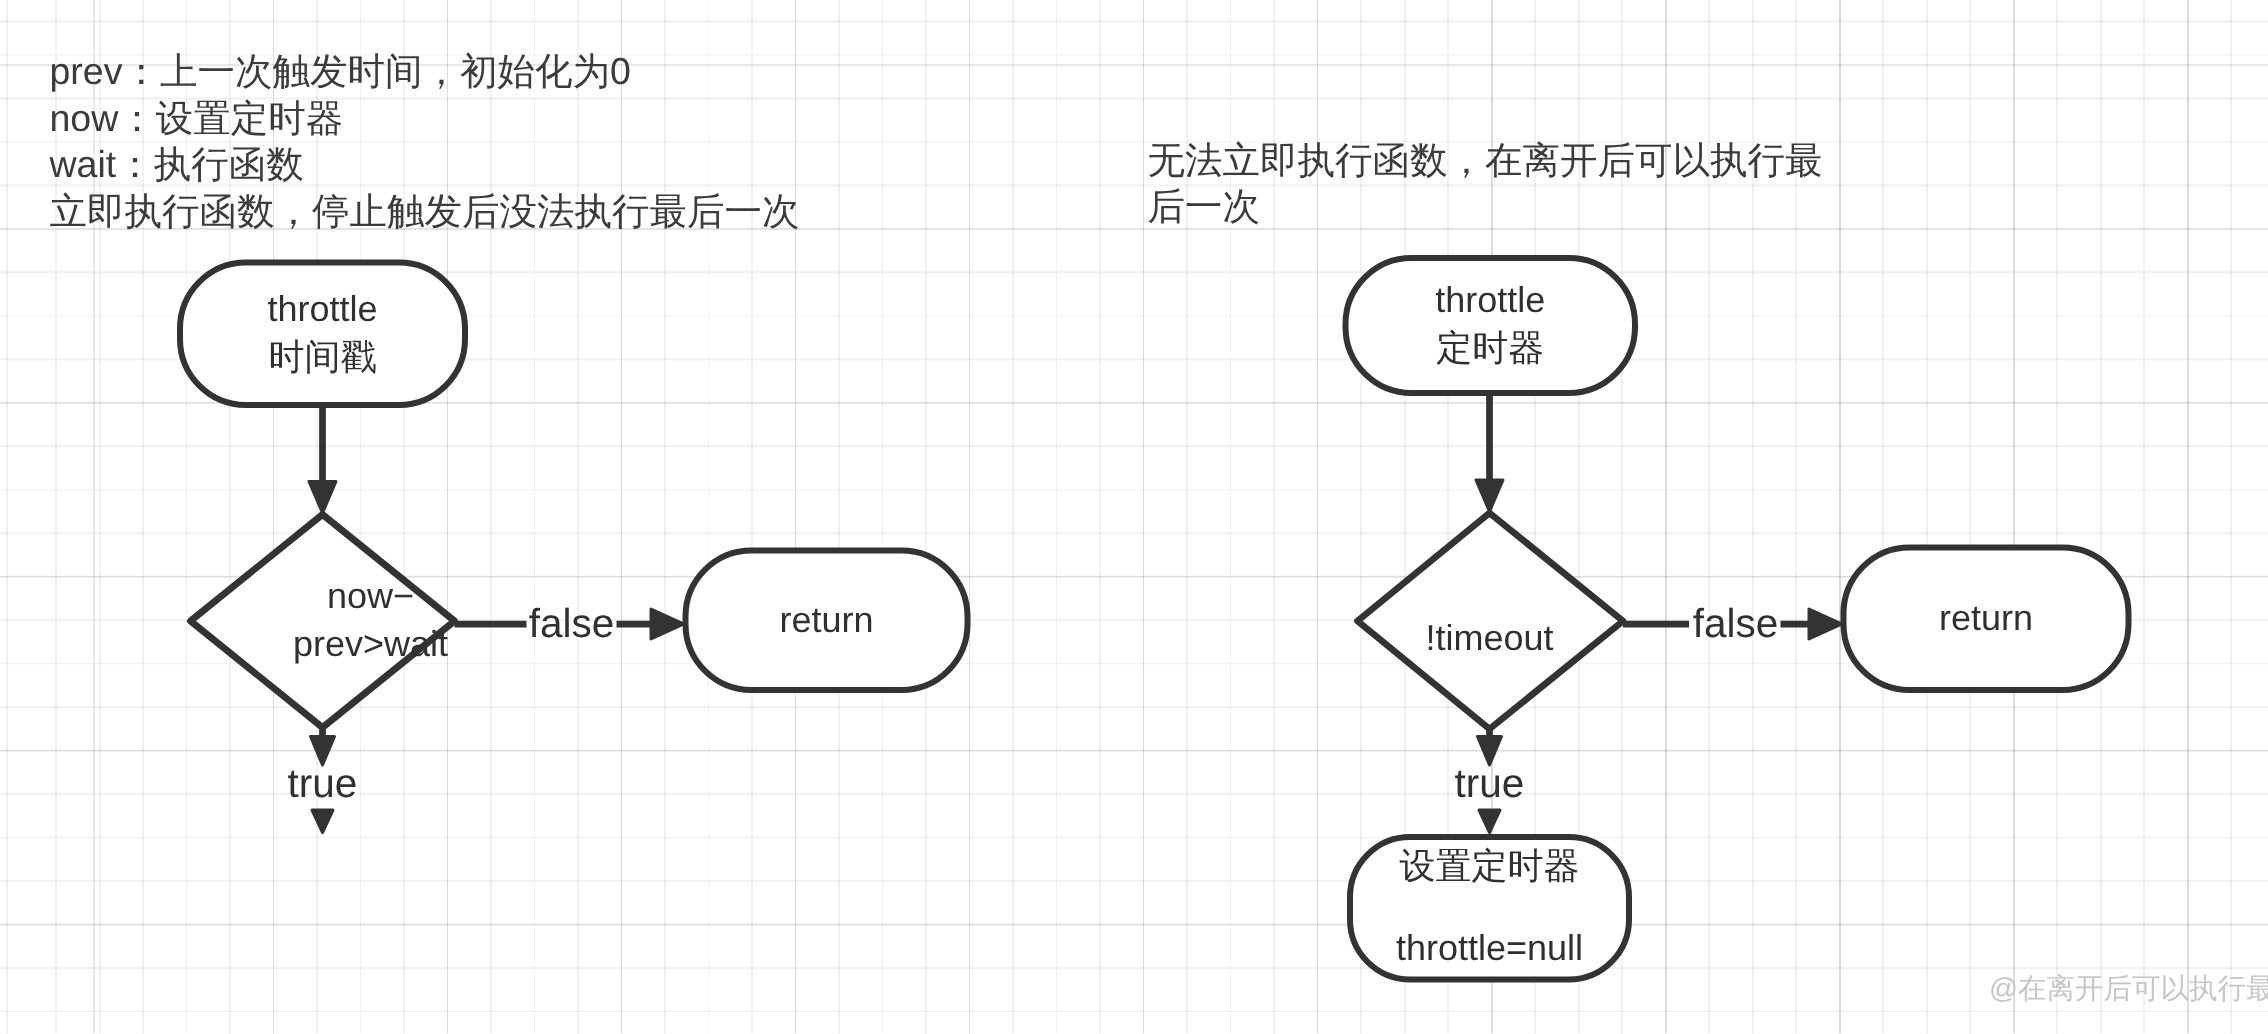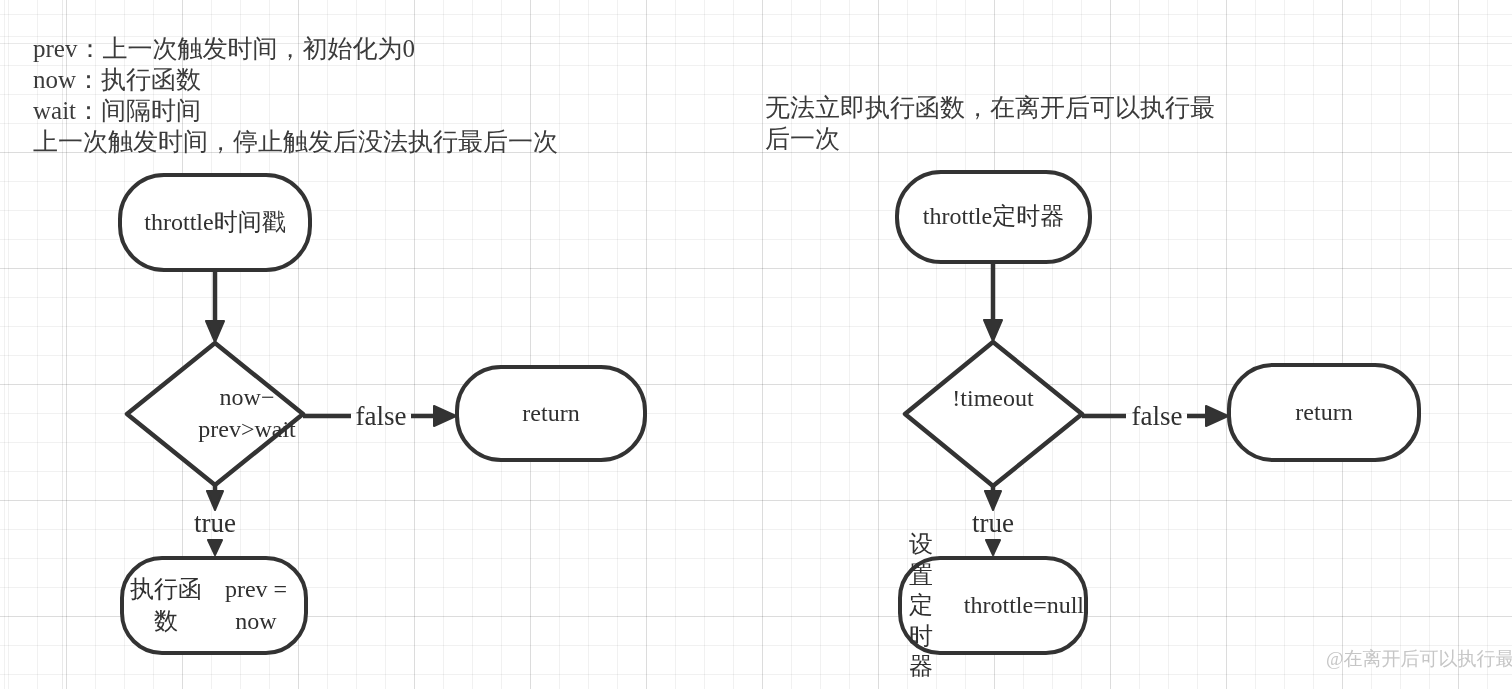--- a/index.html
+++ b/index.html
@@ -13,34 +13,34 @@
     height: 689px;
     overflow: hidden;
     background-color: #ffffff;
     background-image:
       repeating-linear-gradient(90deg, rgba(0,0,0,0.085) 0 1px, transparent 1px 116px),
       repeating-linear-gradient(0deg,  rgba(0,0,0,0.085) 0 1px, transparent 1px 116px),
       repeating-linear-gradient(90deg, rgba(0,0,0,0.055) 0 1px, transparent 1px 29px),
       repeating-linear-gradient(0deg,  rgba(0,0,0,0.055) 0 1px, transparent 1px 29px);
     background-position: 66px 0, 0 44px, 8px 0, 0 15px;
     color: #303030;
-    font-family: Liberation Serif, serif;
   }
   svg.wires {
     position: absolute;
     inset: 0;
     z-index: 1;
   }
   .node {
     position: absolute;
     z-index: 2;
     box-sizing: border-box;
     background: #ffffff;
     border: 4.5px solid #333333;
     display: flex;
+    flex-direction: column;
     align-items: center;
     justify-content: center;
     text-align: center;
     font-size: 24px;
     line-height: 1.32;
     color: #303030;
   }
   .pill   { border-radius: 46px; }
   .pill-s { border-radius: 42px; }
   .tight  { line-height: 1.27; }
@@ -107,23 +107,23 @@
     <line x1="1082" y1="416" x2="1126" y2="416" stroke="#333333" stroke-width="4.5"></line>
     <line x1="1187" y1="416" x2="1210" y2="416" stroke="#333333" stroke-width="4.5"></line>
     <polygon points="1228,416 1206,406 1206,426" fill="#333333" stroke="#333333" stroke-width="2" stroke-linejoin="round"></polygon>
     <line x1="993" y1="486" x2="993" y2="494" stroke="#333333" stroke-width="4.5"></line>
     <polygon points="993,510 985,491 1001,491" fill="#333333" stroke="#333333" stroke-width="2" stroke-linejoin="round"></polygon>
     <polygon points="993,555 986,540 1000,540" fill="#333333" stroke="#333333" stroke-width="2" stroke-linejoin="round"></polygon>
   </svg>
 
   <div class="ann ann-left">
     <div>prev：上一次触发时间，初始化为0</div>
-    <div>now：执行函数</div>
-    <div>wait：间隔时间</div>
-    <div>上一次触发时间，停止触发后没法执行最后一次</div>
+    <div>now：设置定时器</div>
+    <div>wait：执行函数</div>
+    <div>立即执行函数，停止触发后没法执行最后一次</div>
   </div>
   <div class="ann ann-right">
     <div>无法立即执行函数，在离开后可以执行最</div>
     <div>后一次</div>
   </div>
 
   <div class="node pill" style="left:118px; top:173px; width:194px; height:99px;">
     <span>throttle</span>
     <span>时间戳</span>
   </div>
@@ -134,31 +134,27 @@
   </div>
 
   <div class="elabel" style="left:381px; top:416px;">false</div>
 
   <div class="node pill" style="left:455px; top:365px; width:192px; height:97px;">
     <span>return</span>
   </div>
 
   <div class="elabel" style="left:215px; top:523px;">true</div>
 
-  <div class="node pill-s" style="left:120px; top:556px; width:188px; height:99px;">
-    <span>执行函数</span>
-    <span>prev = now</span>
-  </div>
 
   <div class="node pill" style="left:895px; top:170px; width:197px; height:94px;">
     <span>throttle</span>
     <span>定时器</span>
   </div>
 
-  <div class="dtext" style="left:993px; top:399px;">
+  <div class="dtext" style="left:993px; top:426px;">
     <span>!timeout</span>
   </div>
 
   <div class="elabel" style="left:1157px; top:416px;">false</div>
 
   <div class="node pill" style="left:1227px; top:363px; width:194px; height:99px;">
     <span>return</span>
   </div>
 
   <div class="elabel" style="left:993px; top:523px;">true</div>

